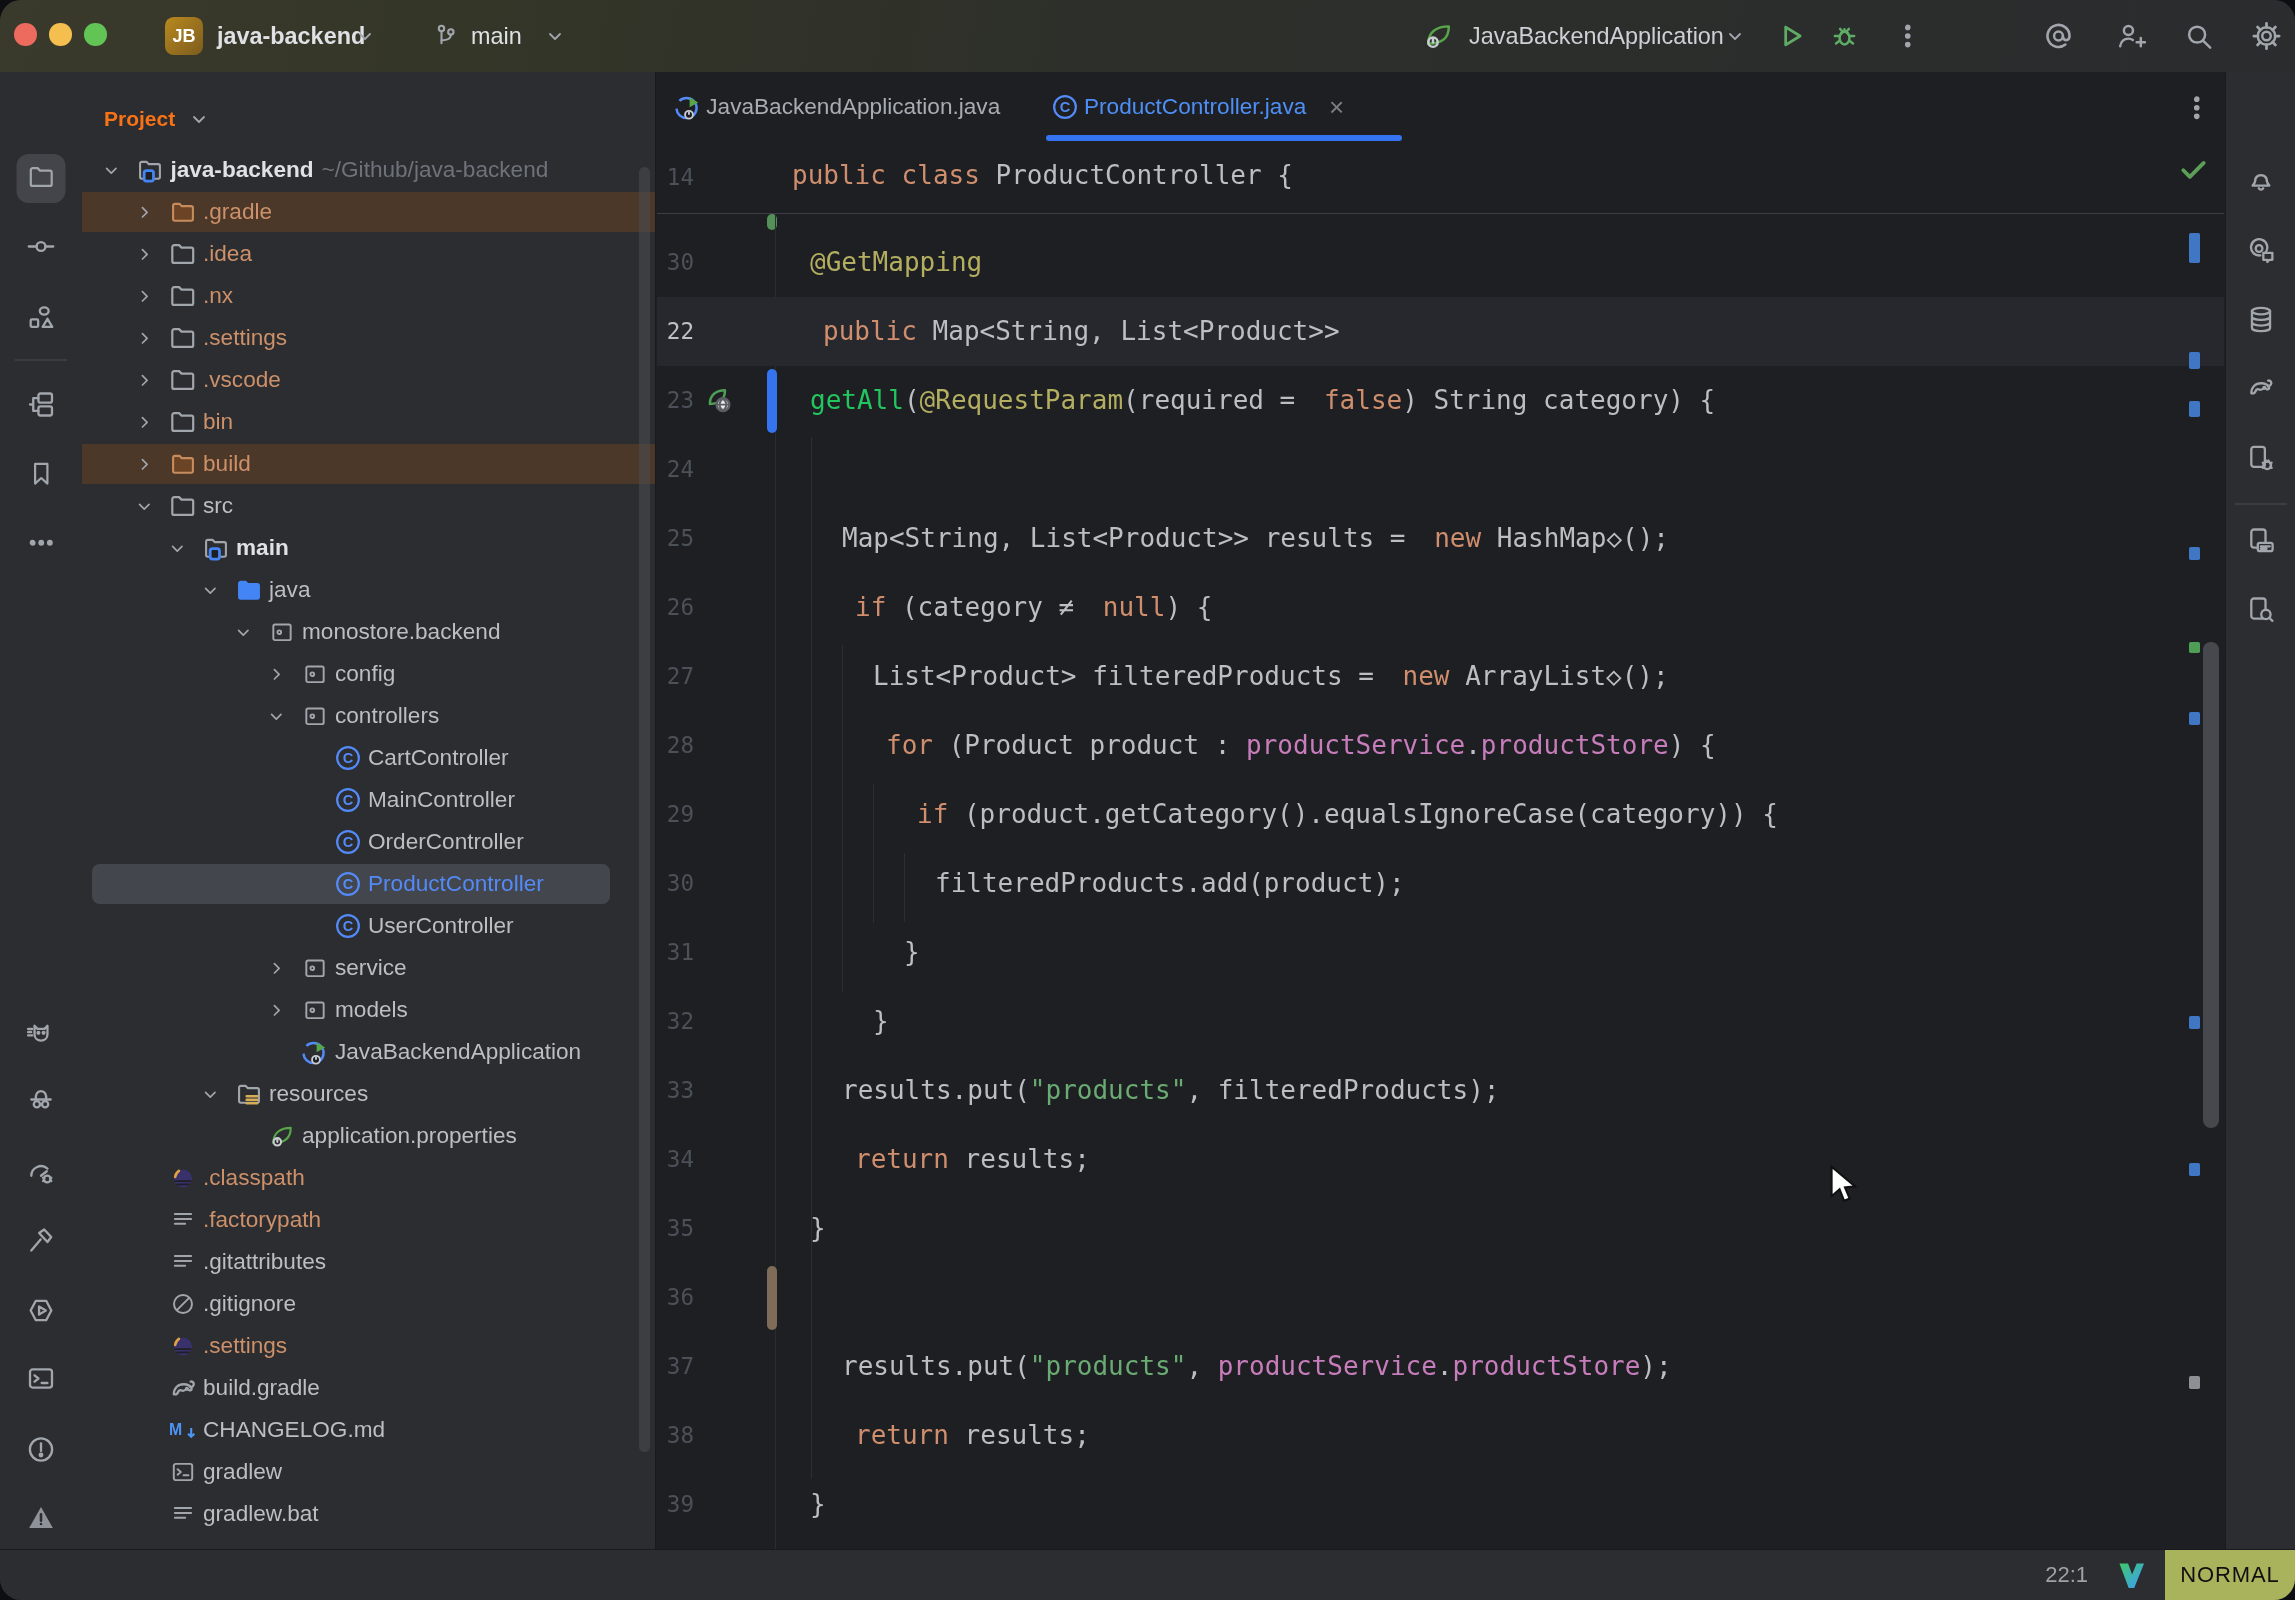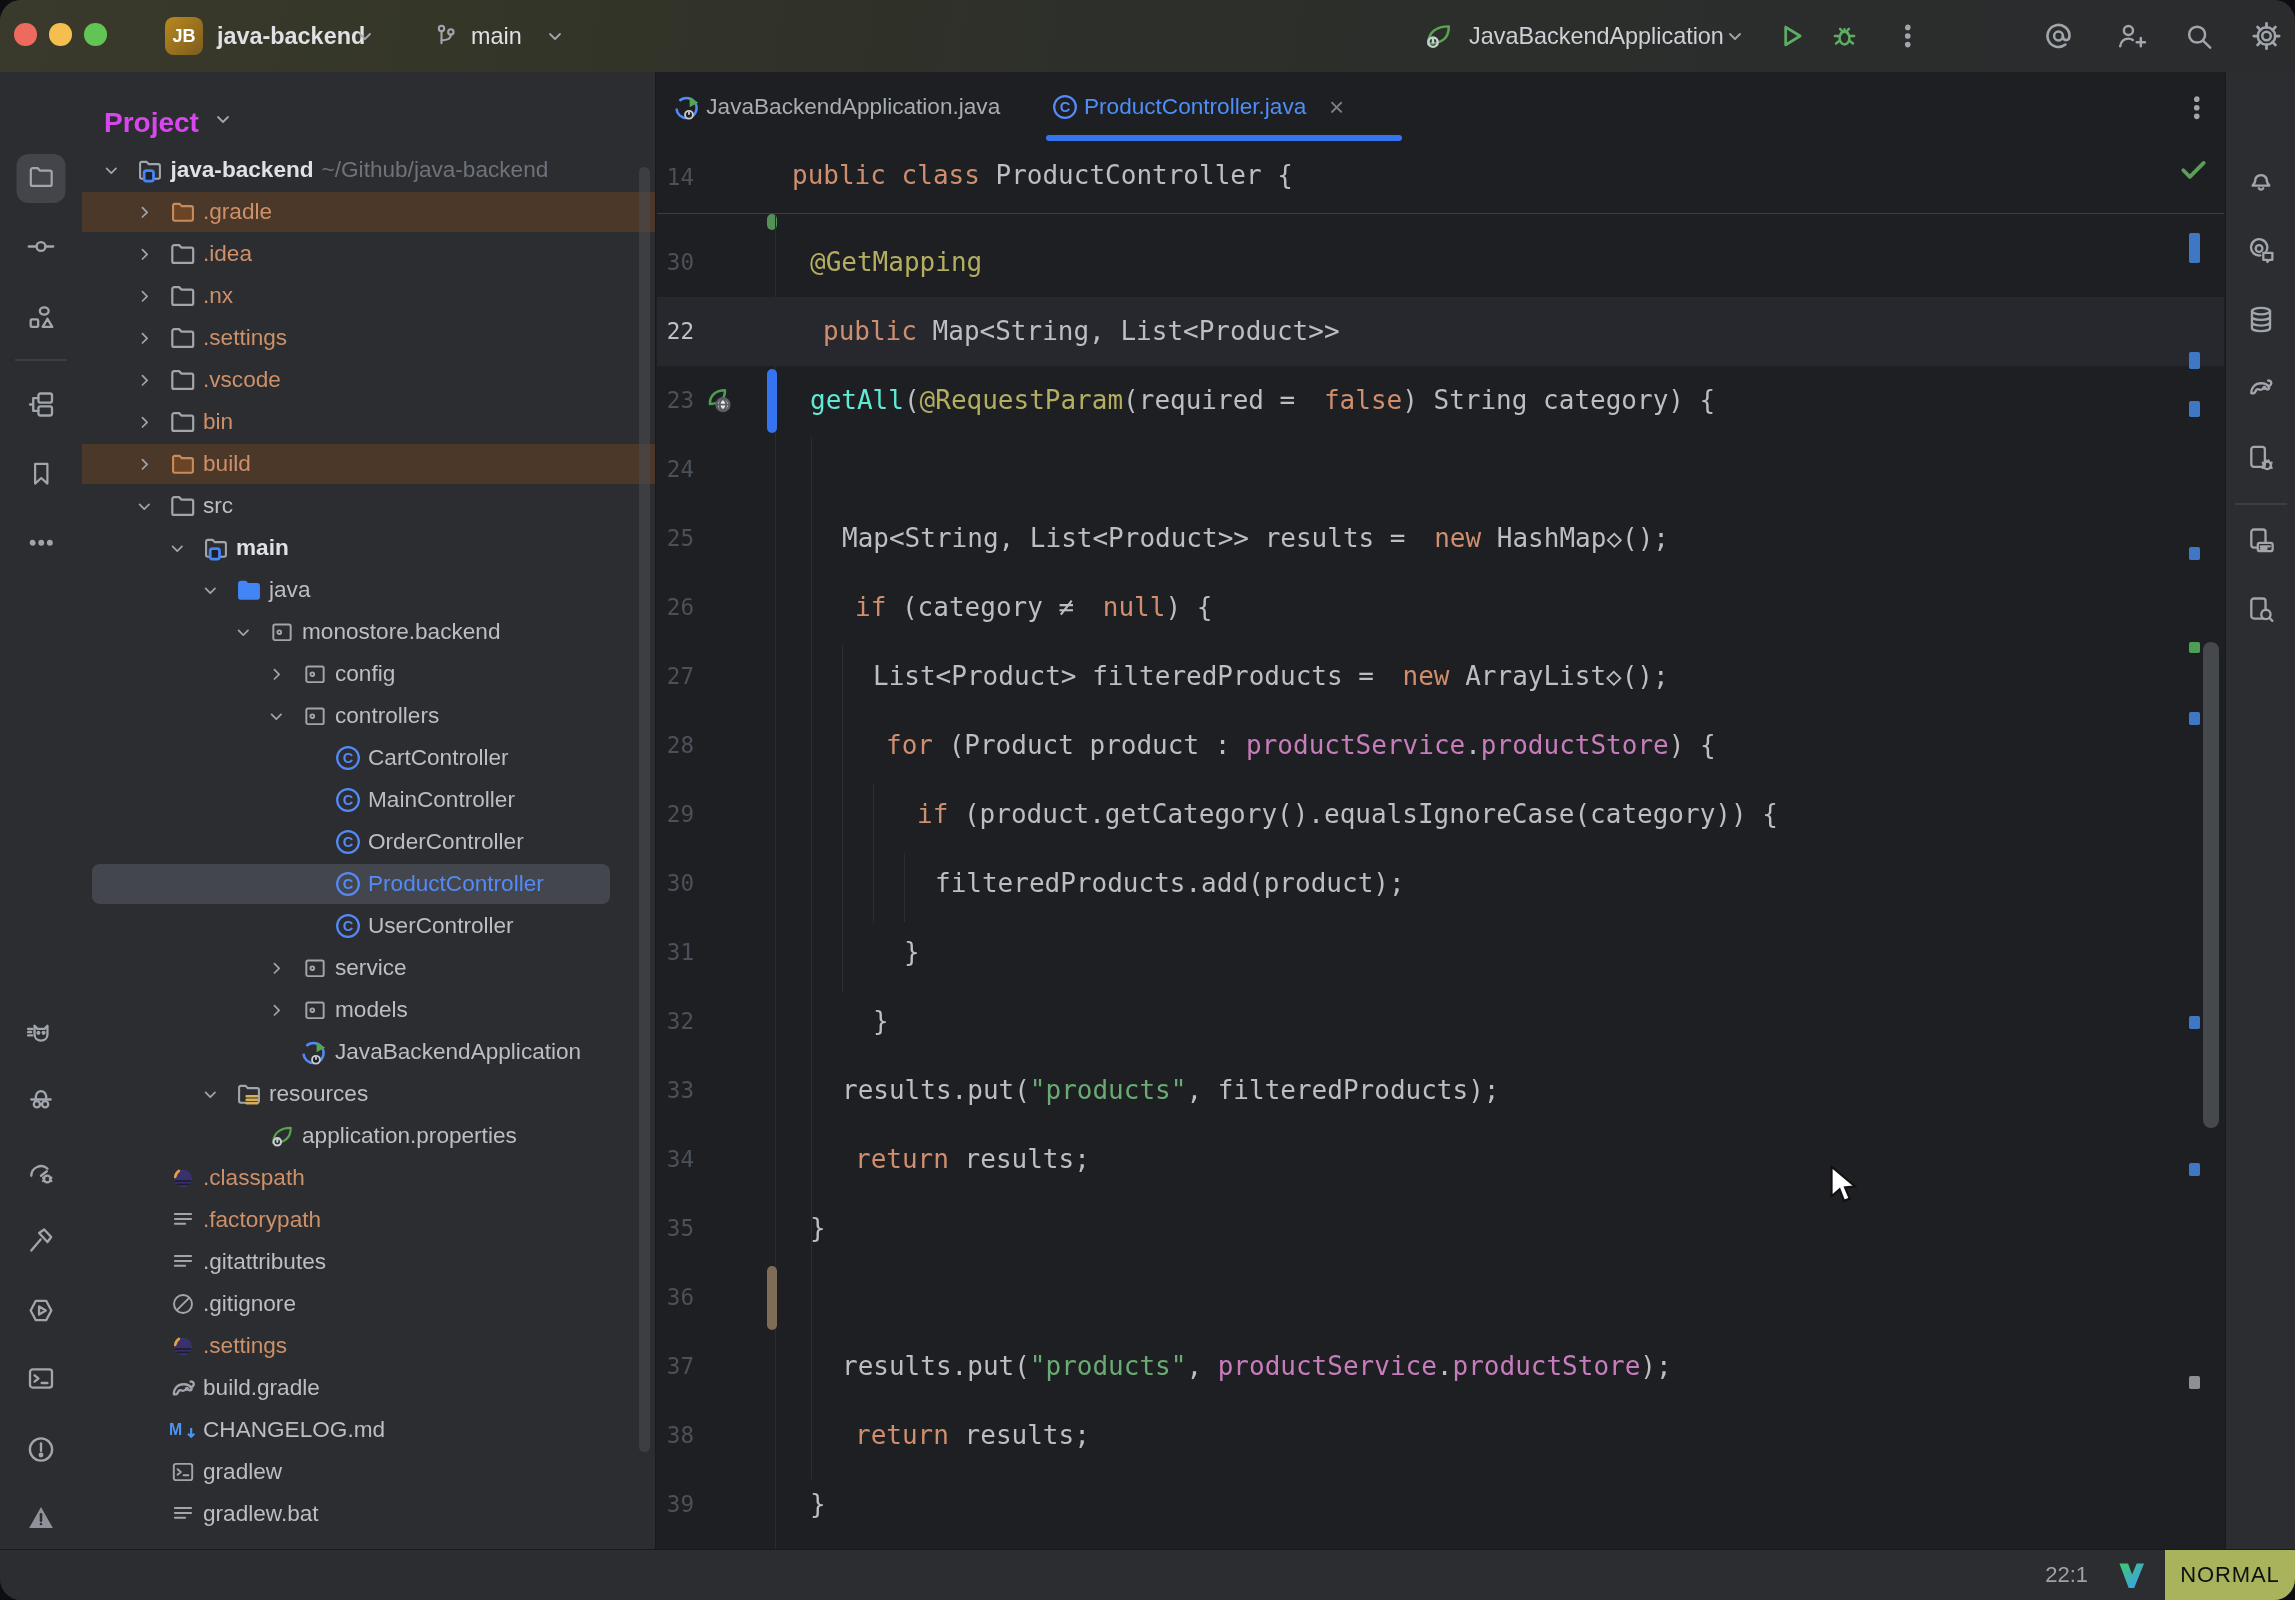--- a/index.html
+++ b/index.html
@@ -17,21 +17,21 @@
   .ticon{position:absolute;top:50%;transform:translateY(-50%);display:flex;align-items:center;justify-content:center;}
   
   .lrail{position:absolute;left:0;top:72px;width:82px;height:1479px;background:#2B2D30;border-right:1.7px solid #1E1F22;}
   .rrail{position:absolute;right:0;top:72px;width:69px;height:1479px;background:#2B2D30;border-left:1.7px solid #191a1d;}
   .tbtn{position:absolute;left:50%;transform:translateX(-50%);width:49px;height:49px;border-radius:12px;
     display:flex;align-items:center;justify-content:center;}
   .tbtn.active{background:#43454A;}
   .rail-div{position:absolute;left:50%;transform:translateX(-50%);width:52px;height:1.7px;background:#3b3d41;}
   
   .ppanel{position:absolute;left:82px;top:72px;width:573px;height:1479px;background:#2B2D30;overflow:hidden;border-right:1.7px solid #191a1d;}
-  .phead{position:absolute;left:22px;top:35px;display:flex;color:#d946ef;font-size:28px;font-weight:700;}
+  .phead{position:absolute;left:22px;top:35px;display:flex;align-items:center;color:#f97316;font-size:21px;font-weight:700;}
   .tree{position:absolute;left:0;top:77px;right:0;}
   .trow{position:relative;height:42px;display:flex;align-items:center;font-size:22.6px;color:#BCBEC4;}
   .trow::before{content:"";position:absolute;inset:0.9px 0;z-index:0;border-radius:0;}
   .trow.hl-brown::before{background:#4B3828;left:0;right:0;}
   .trow.hl-sel::before{background:#43464C;left:10.4px;right:45px;border-radius:7.8px;}
   .trow>*{position:relative;z-index:1;}
   .chev{width:38px;display:flex;align-items:center;justify-content:center;flex:none;}
   .ticn{width:40px;display:flex;align-items:center;justify-content:center;flex:none;}
   .tlabel{white-space:nowrap;}
   .t-orange .tlabel{color:#CD9069;}
@@ -51,21 +51,21 @@
   .lines{position:absolute;left:0;top:156px;right:0;}
   .lrow{position:relative;height:69px;}
   .lrow.cur{background:#26282E;}
   .lnum{position:absolute;left:0;top:0;width:37px;height:69px;line-height:69px;text-align:right;
     font-family:"DejaVu Sans Mono",monospace;font-size:22.6px;color:#4B5059;}
   .lrow.cur .lnum{color:#BDC1C7;}
   .gslot{position:absolute;left:46px;top:0;width:33px;height:69px;display:flex;align-items:center;justify-content:center;}
   .gbar{position:absolute;left:110px;width:9.6px;border-radius:5.2px;}
   .codeln{position:absolute;left:122px;top:0;height:69px;line-height:69px;white-space:pre;
     font-family:"DejaVu Sans Mono",monospace;font-size:26px;color:#BCBEC4;}
-  .kw{color:#CF8E6D;margin-left:13px;} .ann{color:#B3AE60;} .mth{color:#5eead4;} .fld{color:#C77DBB;} .str{color:#6AAB73;} .pln{color:#BCBEC4;}
+  .kw{color:#CF8E6D;margin-left:13px;} .ann{color:#B3AE60;} .mth{color:#22c55e;} .fld{color:#C77DBB;} .str{color:#6AAB73;} .pln{color:#BCBEC4;}
   .gutline{position:absolute;left:118px;top:142px;bottom:0;width:0.9px;background:#2A2C30;}
   .iguide{position:absolute;width:0.9px;background:#2C2E33;}
   .stripe-tick{position:absolute;left:1532px;width:11.3px;border-radius:1.7px;}
   .escroll{position:absolute;left:1546px;width:15.6px;border-radius:7.8px;background:#45484D;}
   .echeck{position:absolute;left:1519px;top:80px;}
   .emore{position:absolute;left:1525px;top:21px;}
   
   .statusbar{position:absolute;left:0;bottom:0;width:2295px;height:50px;background:#2B2D30;border-top:1.7px solid #191a1d;}
   .caret{position:absolute;right:207px;top:0;height:50px;line-height:50px;font-size:22px;color:#9DA1A8;}
   .vim-badge{position:absolute;right:0;top:0;width:130px;height:50px;background:#A9B35C;color:#101010;

